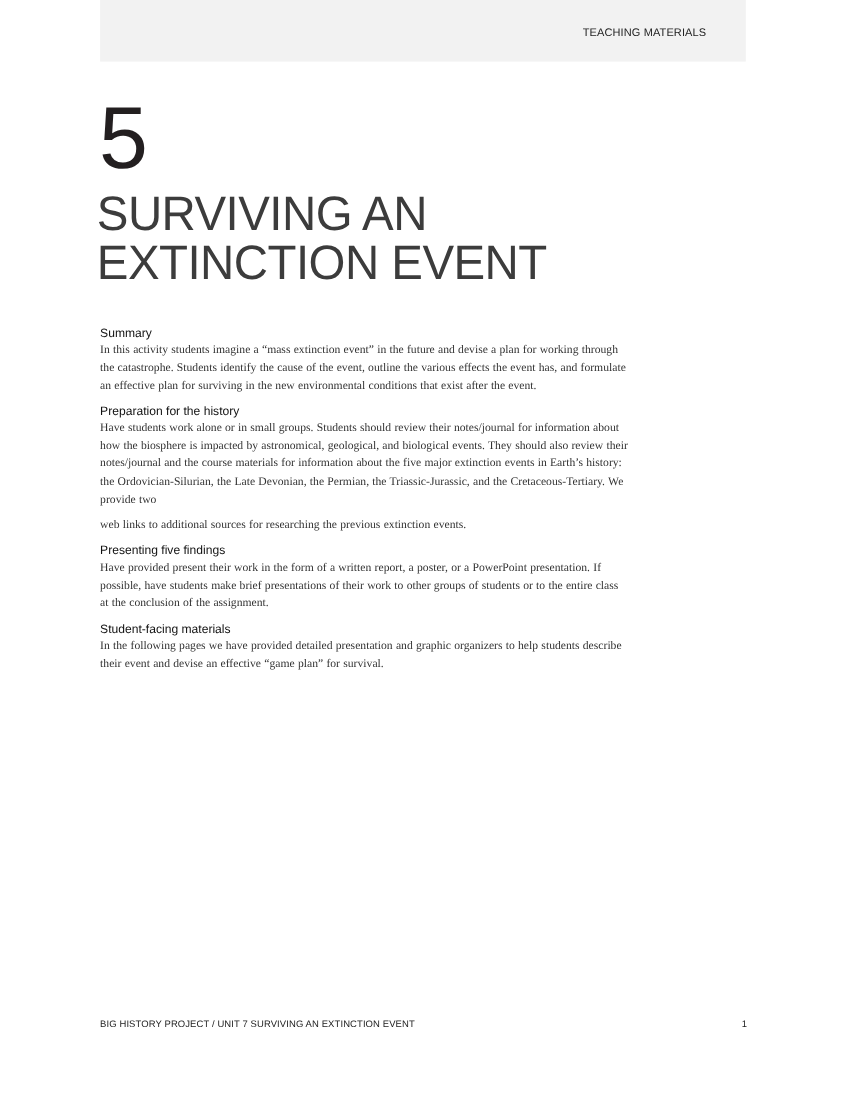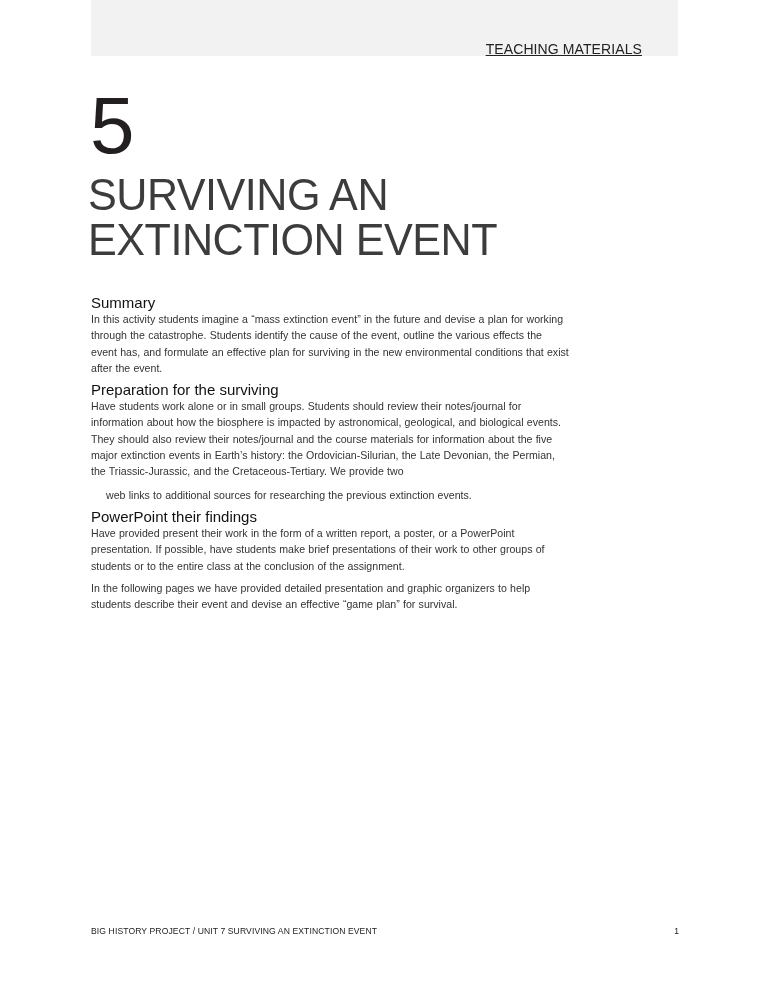--- a/index.html
+++ b/index.html
@@ -19,26 +19,25 @@
       position: absolute;
       left: 91px;
       top: 0;
       width: 587px;
       height: 56px;
       background: #f2f2f2;
     }
     .header-label {
       position: absolute;
       right: 36px;
-      top: 41px;
-      font-size: 14px;
+      top: 25px;
+      font-size: 10px;
       letter-spacing: 0.1px;
       color: #222;
       font-family: "Liberation Sans", sans-serif;
-      text-decoration: underline;
     }
     .unit-number {
       position: absolute;
       left: 90px;
       top: 80px;
       font-size: 80px;
       line-height: 92px;
       font-weight: 400;
       color: #231f20;
       font-family: "Liberation Sans", sans-serif;
@@ -69,30 +68,30 @@
       font-size: 10.6px;
       line-height: 16.3px;
       color: #2a2a2a;
     }
     .section {
       margin-bottom: 6px;
     }
     .section-heading {
       font-weight: 400;
       color: #111;
-      font-size: 15px;
+      font-size: 11px;
       line-height: 16px;
     }
     .section-body {
       color: #333;
       word-spacing: 0.3px;
+      font-family: Liberation Serif, serif;
     }
     .extra-para {
       margin-top: 7px;
-      margin-left: 15px;
     }
     .footer-left {
       position: absolute;
       left: 91px;
       top: 926px;
       font-size: 8.6px;
       color: #222;
       letter-spacing: 0.1px;
     }
     .footer-right {
@@ -117,29 +116,30 @@
   <div>EXTINCTION EVENT</div>
 </div>
 
 <div class="content">
   <div class="section">
     <div class="section-heading">Summary</div>
     <div class="section-body">In this activity students imagine a “mass extinction event” in the future and devise a plan for working through the catastrophe. Students identify the cause of the event, outline the various effects the event has, and formulate an effective plan for surviving in the new environmental conditions that exist after the event.</div>
   </div>
 
   <div class="section">
-    <div class="section-heading">Preparation for the surviving</div>
+    <div class="section-heading">Preparation for the history</div>
     <div class="section-body">Have students work alone or in small groups. Students should review their notes/journal for information about how the biosphere is impacted by astronomical, geological, and biological events. They should also review their notes/journal and the course materials for information about the five major extinction events in Earth’s history: the Ordovician-Silurian, the Late Devonian, the Permian, the Triassic-Jurassic, and the Cretaceous-Tertiary. We provide two</div>
     <div class="section-body extra-para">web links to additional sources for researching the previous extinction events.</div>
   </div>
 
   <div class="section">
-    <div class="section-heading">PowerPoint their findings</div>
+    <div class="section-heading">Presenting five findings</div>
     <div class="section-body">Have provided present their work in the form of a written report, a poster, or a PowerPoint presentation. If possible, have students make brief presentations of their work to other groups of students or to the entire class at the conclusion of the assignment.</div>
   </div>
 
   <div class="section">
+    <div class="section-heading">Student-facing materials</div>
     <div class="section-body">In the following pages we have provided detailed presentation and graphic organizers to help students describe their event and devise an effective “game plan” for survival.</div>
   </div>
 </div>
 
 <div class="footer-left">BIG HISTORY PROJECT / UNIT 7 SURVIVING AN EXTINCTION EVENT</div>
 <div class="footer-right">1</div>
 
 </body></html>

